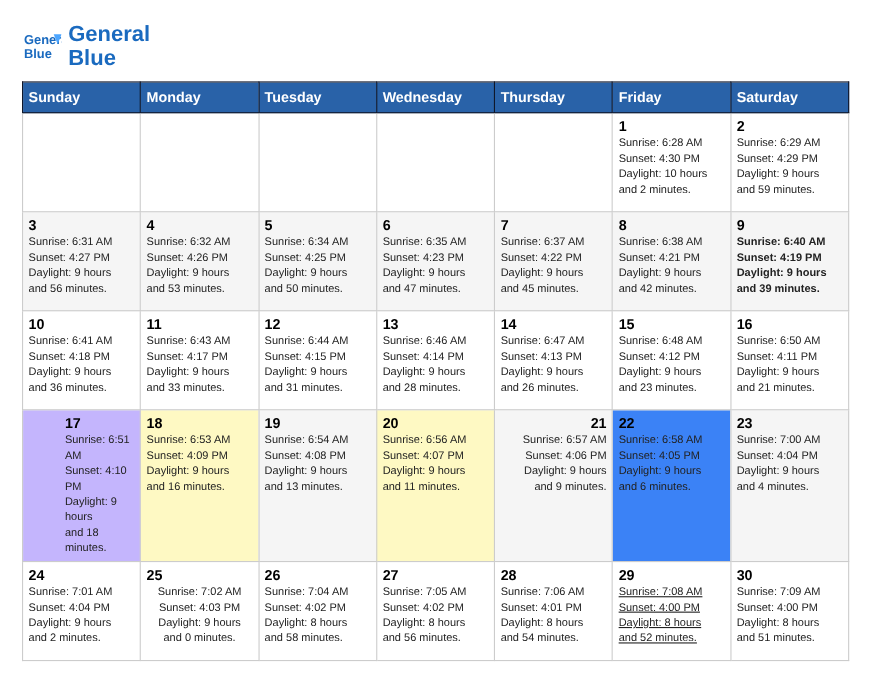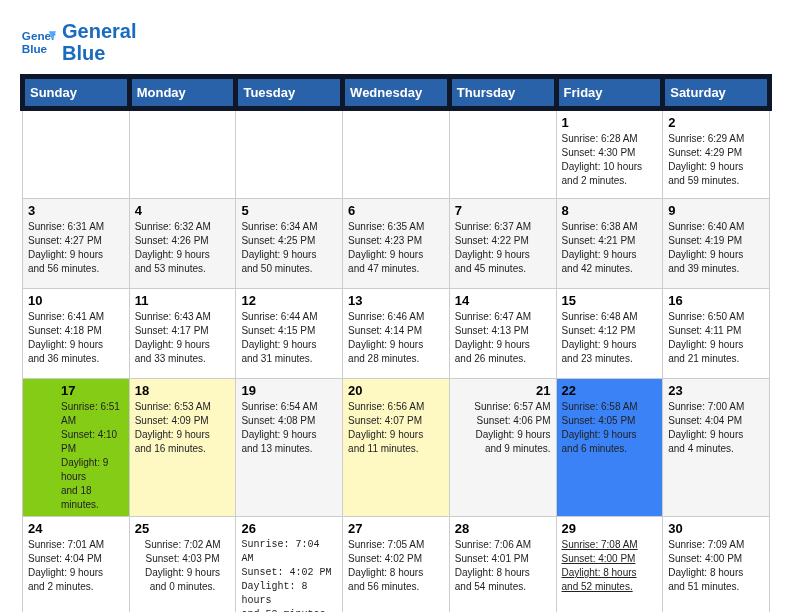--- a/index.html
+++ b/index.html
@@ -45,21 +45,21 @@
       width: 100%;
       border-collapse: collapse;
       font-size: 11px;
     }
     .calendar th {
       background: #2962a8;
       color: #fff;
       text-align: left;
       padding: 6px 5px;
       font-size: 13px;
-      border: 5px solid #0f172a;
+      border: 1px solid #0f172a;
     }
     .calendar td {
       border: 1px solid #ccc;
       vertical-align: top;
       padding: 4px 5px;
       width: calc(100% / 7);
       min-height: 80px;
       height: 90px;
       background: #fff;
     }
@@ -172,21 +172,21 @@
         </td>
         <td style="background: rgb(245, 245, 245);">
           <span class="day-number">8</span>
           <div class="day-info" style="white-space: pre-line;">Sunrise: 6:38 AM
 Sunset: 4:21 PM
 Daylight: 9 hours
 and 42 minutes.</div>
         </td>
         <td style="background: rgb(245, 245, 245);">
           <span class="day-number">9</span>
-          <div class="day-info" style="white-space: pre-line;">Sunrise: 6:40 AM
+          <div class="day-info" style="white-space: pre-line; font-weight: bold;">Sunrise: 6:40 AM
 Sunset: 4:19 PM
 Daylight: 9 hours
 and 39 minutes.</div>
         </td>
       </tr>
       <tr>
         <td>
           <span class="day-number">10</span>
           <div class="day-info" style="white-space: pre-line;">Sunrise: 6:41 AM
 Sunset: 4:18 PM
@@ -230,21 +230,21 @@
         </td>
         <td>
           <span class="day-number">16</span>
           <div class="day-info" style="white-space: pre-line;">Sunrise: 6:50 AM
 Sunset: 4:11 PM
 Daylight: 9 hours
 and 21 minutes.</div>
         </td>
       </tr>
       <tr>
-        <td style="background: #84cc16; padding-left: 38px;">
+        <td style="background: #c4b5fd; padding-left: 38px;">
           <span class="day-number">17</span>
           <div class="day-info" style="white-space: pre-line;">Sunrise: 6:51 AM
 Sunset: 4:10 PM
 Daylight: 9 hours
 and 18 minutes.</div>
         </td>
         <td style="background: #fef9c3;">
           <span class="day-number">18</span>
           <div class="day-info" style="white-space: pre-line;">Sunrise: 6:53 AM
 Sunset: 4:09 PM
@@ -297,21 +297,21 @@
         </td>
         <td>
           <span class="day-number">25</span>
           <div class="day-info" style="white-space: pre-line; text-align: center;">Sunrise: 7:02 AM
 Sunset: 4:03 PM
 Daylight: 9 hours
 and 0 minutes.</div>
         </td>
         <td>
           <span class="day-number">26</span>
-          <div class="day-info" style="white-space: pre-line; font-family: Liberation Mono, monospace;">Sunrise: 7:04 AM
+          <div class="day-info" style="white-space: pre-line;">Sunrise: 7:04 AM
 Sunset: 4:02 PM
 Daylight: 8 hours
 and 58 minutes.</div>
         </td>
         <td>
           <span class="day-number">27</span>
           <div class="day-info" style="white-space: pre-line;">Sunrise: 7:05 AM
 Sunset: 4:02 PM
 Daylight: 8 hours
 and 56 minutes.</div>

